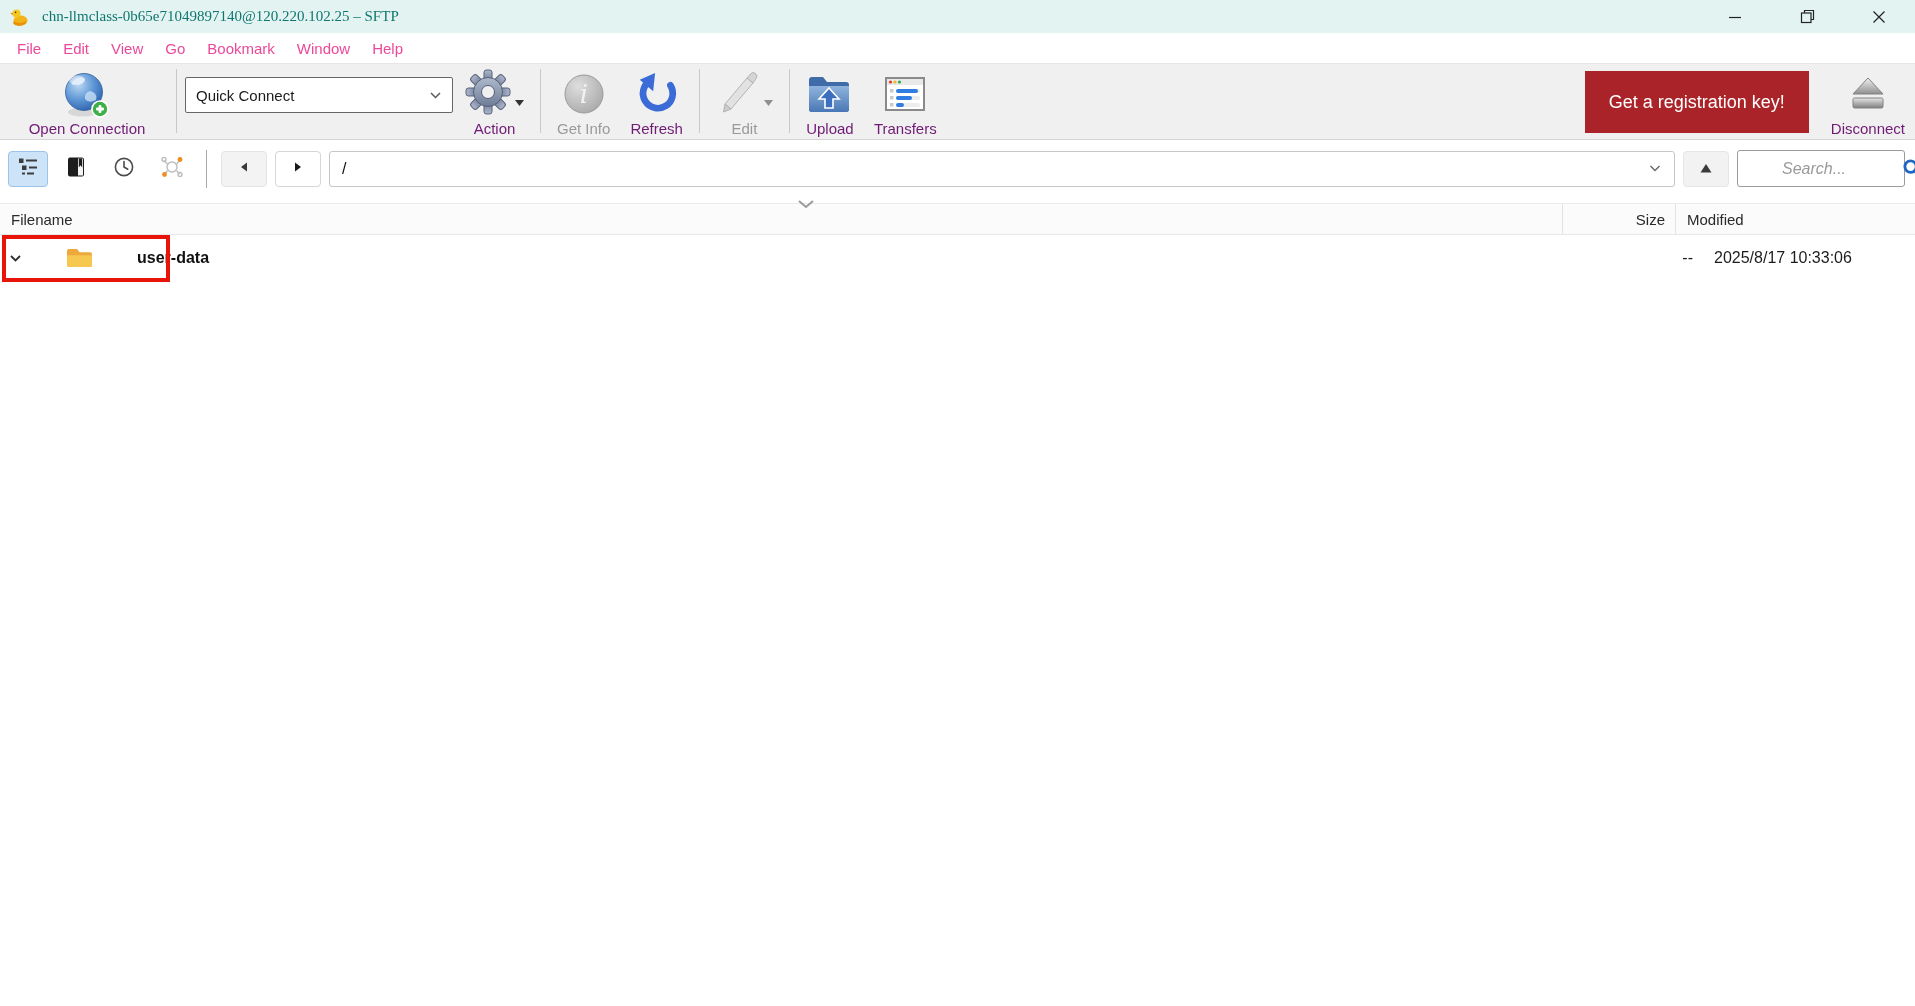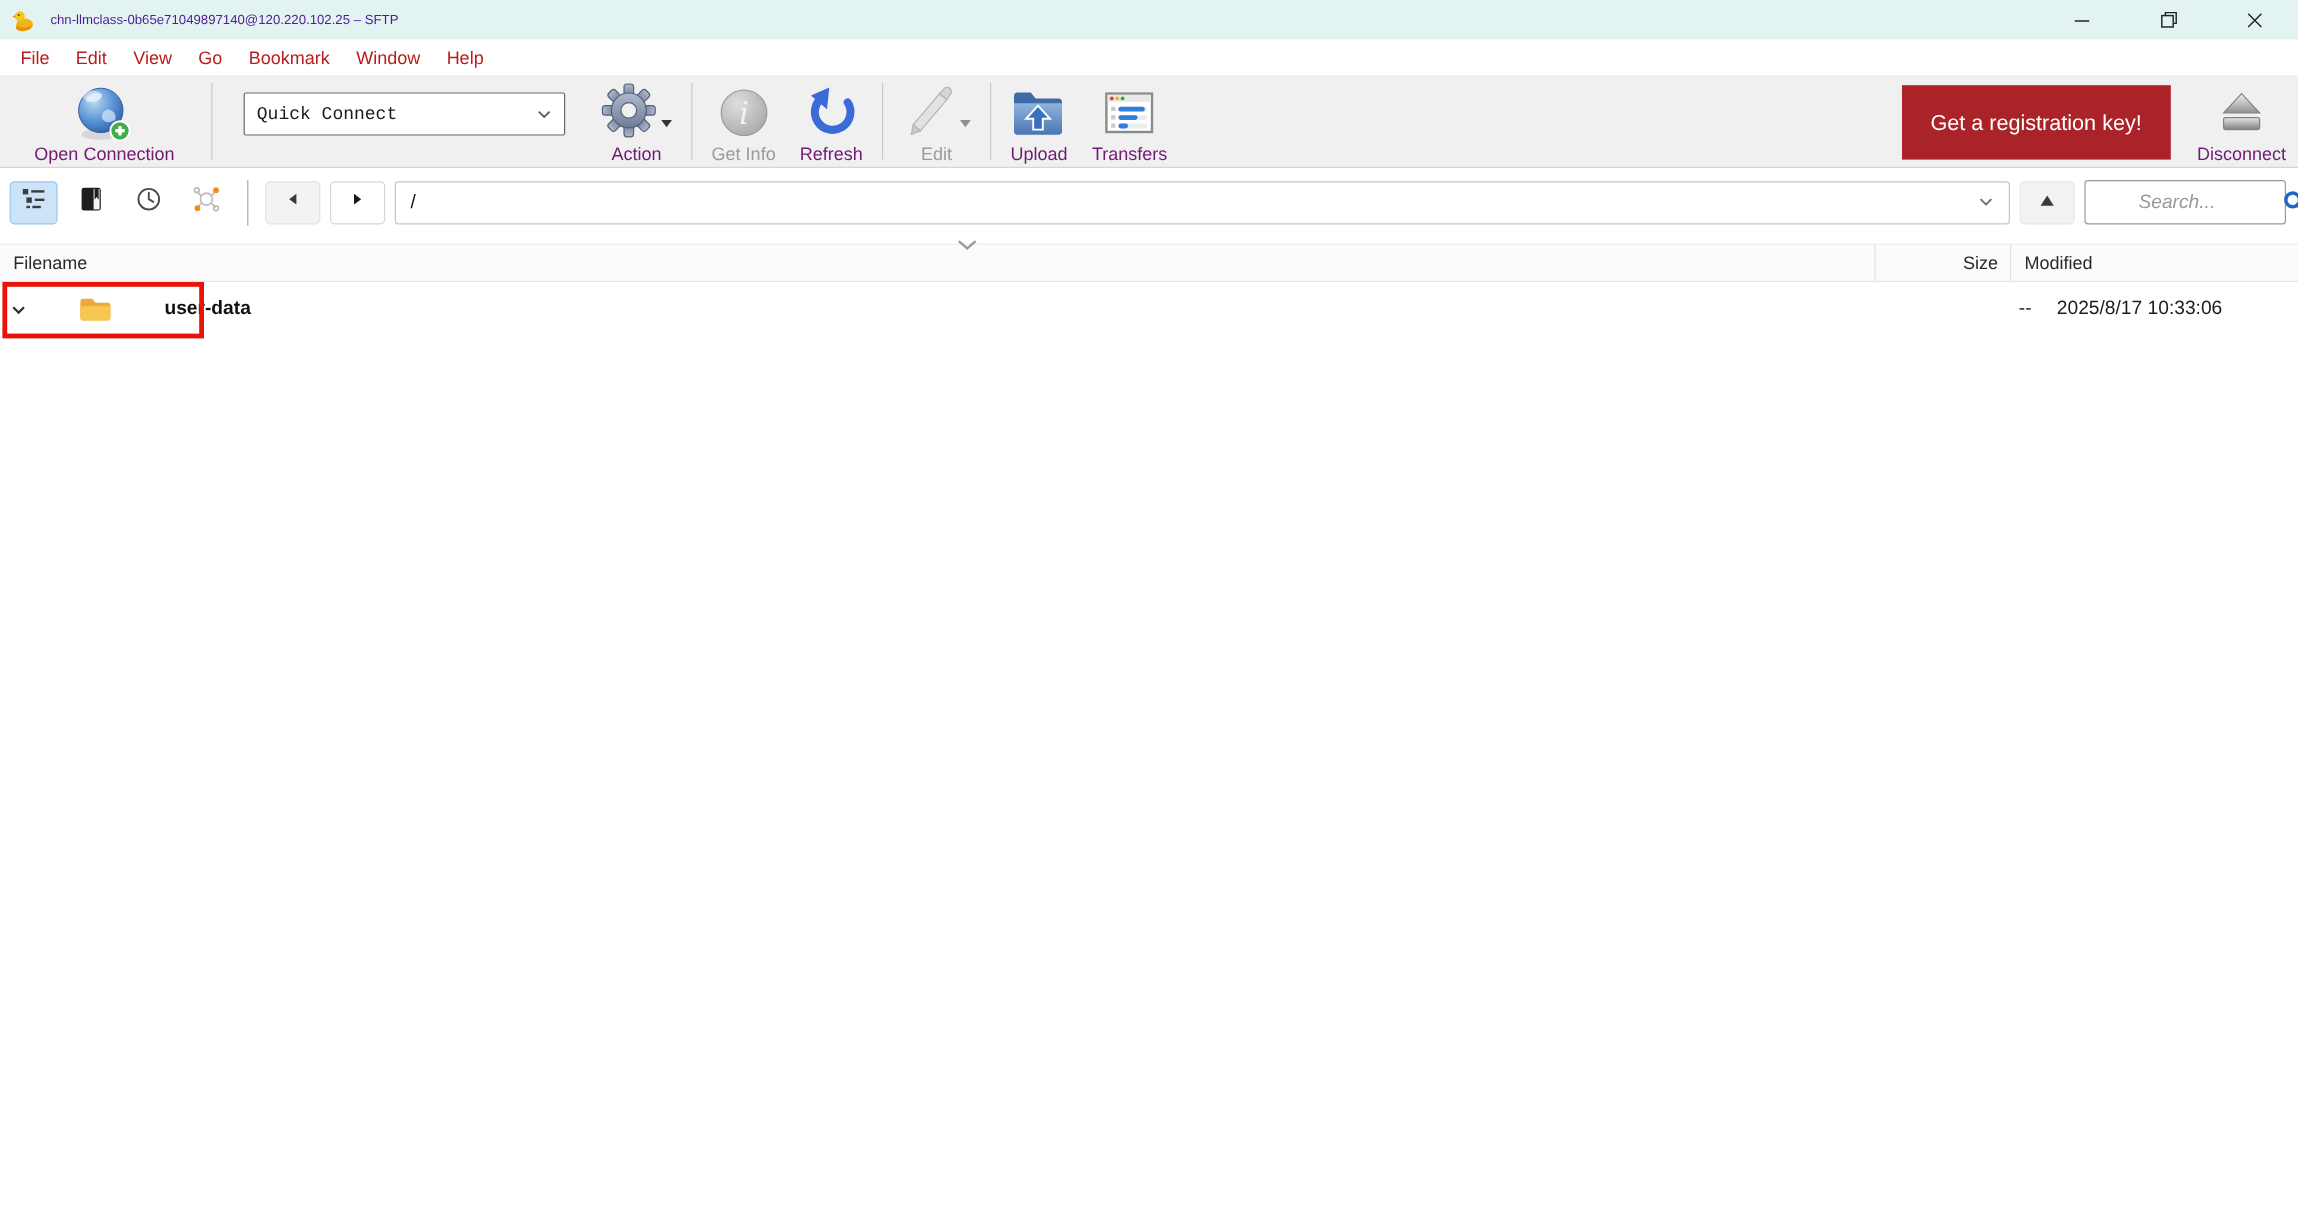--- a/index.html
+++ b/index.html
@@ -3,36 +3,36 @@
 <meta charset="utf-8">
 <style>
   * { box-sizing: border-box; margin: 0; padding: 0; cursor: default; }
   html, body { width: 1915px; height: 1006px; overflow: hidden; }
   body { font-family: "Liberation Sans", sans-serif; background: #ffffff; color: #1a1a1a; }
   .app { width: 1915px; height: 1006px; display: flex; flex-direction: column; }
 
   
   .titlebar { height: 33px; background: #e3f3f1; display: flex; align-items: center; padding-left: 10px; flex: none; }
   .duck { width: 20px; height: 20px; display: inline-flex; }
-  .title { margin-left: 12px; font-size: 11px; color: #4c1d95; white-space: nowrap; }
+  .title { margin-left: 12px; font-size: 15px; color: #0f766e; white-space: nowrap; font-family: Liberation Serif, serif; }
   .wbtns { margin-left: auto; display: flex; height: 100%; }
   .wbtn { width: 72px; height: 100%; display: flex; align-items: center; justify-content: center; }
 
   
   .menubar { height: 31px; background: #ffffff; display: flex; align-items: center; padding-left: 6px; border-bottom: 1px solid #e6e6e6; flex: none; }
-  .menuitem { padding: 4px 11px; font-size: 15px; color: #b91c1c; white-space: nowrap; }
+  .menuitem { padding: 4px 11px; font-size: 15px; color: #ec4899; white-space: nowrap; }
 
   
   .toolbar { height: 76px; background: #f0f0f0; border-bottom: 1px solid #d5d5d5; display: flex; align-items: flex-start; padding: 0 4px; flex: none; }
   .tool { display: flex; flex-direction: column; align-items: center; padding: 4px 10px 0; }
   .ticon { height: 52px; display: flex; align-items: center; justify-content: center; gap: 4px; }
   .tlabel { font-size: 15px; color: #701a75; white-space: nowrap; line-height: 18px; }
   .tool.disabled .tlabel { color: #9a9a9a; }
   .tsep { width: 1px; background: #c9c9c9; height: 64px; margin: 5px 6px 0; flex: none; }
-  .combo-wrap { height: 62px; display: flex; align-items: center; margin: 0 20px; font-family: Liberation Mono, monospace; }
+  .combo-wrap { height: 62px; display: flex; align-items: center; margin: 0 2px; }
   .combo { width: 268px; height: 36px; background: #ffffff; border: 1px solid #676767; border-radius: 2px; display: flex; align-items: center; padding: 0 10px; font-size: 15px; }
   .combo .chev { margin-left: auto; display: inline-flex; }
   .spacer { flex: 1; }
   .regwrap { height: 76px; display: flex; align-items: center; margin-right: 12px; }
   .regbtn { background: #aa2328; color: #ffffff; font-size: 18px; height: 62px; display: flex; align-items: center; padding: 0 24px; white-space: nowrap; }
   .caret { display: inline-flex; margin-top: 18px; }
 
   
   .navbar { height: 64px; background: #ffffff; display: flex; align-items: center; padding: 0 10px 6px 8px; gap: 8px; position: relative; border-bottom: 1px solid #ececec; flex: none; }
   .toggle { width: 40px; height: 36px; border-radius: 4px; display: flex; align-items: center; justify-content: center; border: 1px solid transparent; }

